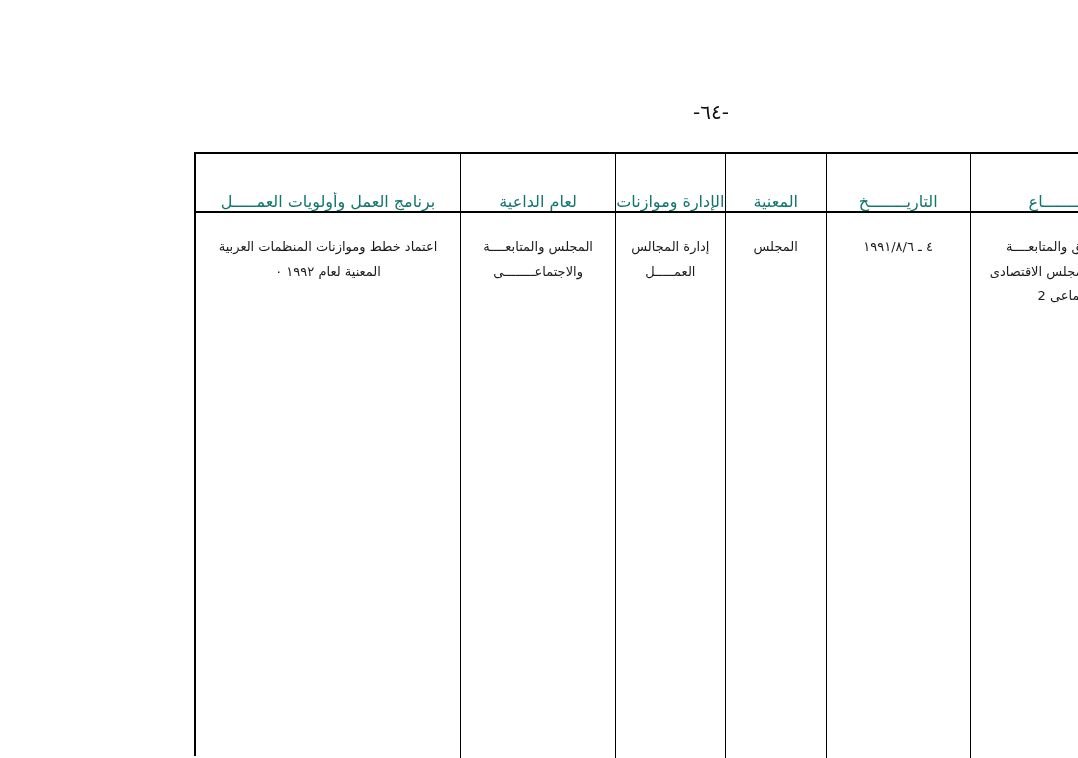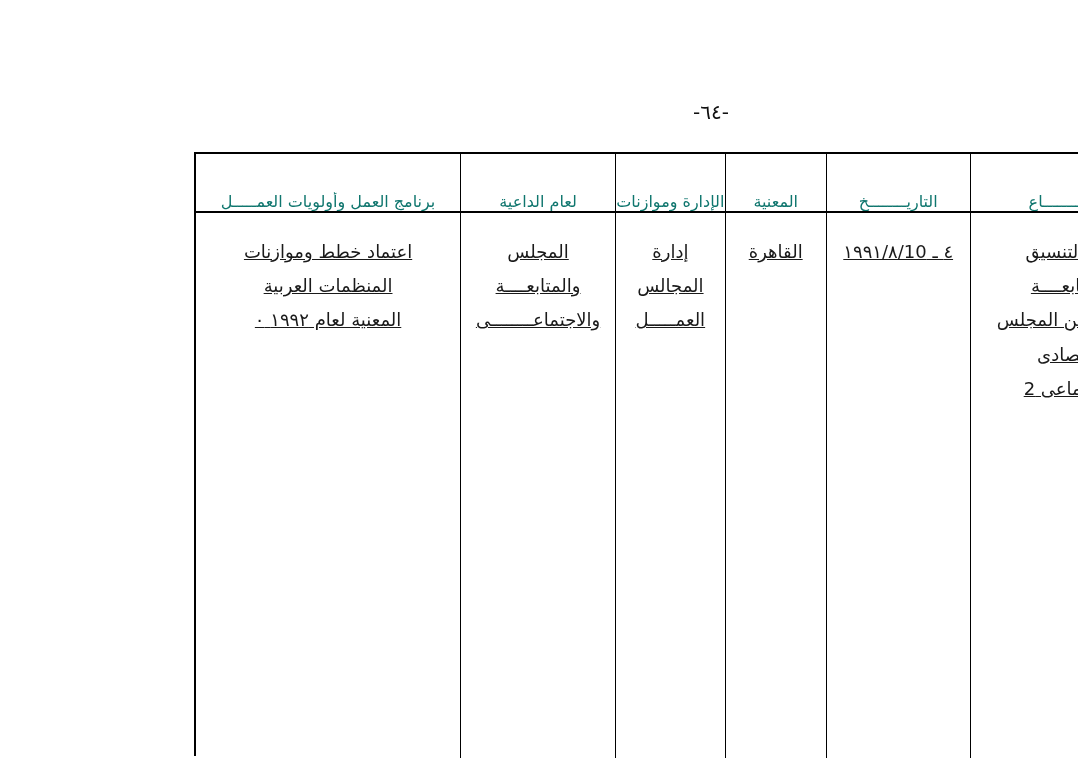--- a/index.html
+++ b/index.html
@@ -94,26 +94,25 @@
     margin-top: 28px;
   }
 
   tbody tr.body-row td {
     height: 560px;
     padding: 22px 12px 0 12px;
     box-sizing: border-box;
   }
 
   .cell-text {
-    font-size: 18px;
+    font-size: 13px;
     line-height: 1.9;
     color: #1a1a1a;
     text-align: center;
     white-space: pre-line;
-    text-decoration: underline;
   }
   .cell-text.center {
     text-align: center;
   }
 
   
   col.c-subject { width: 21.0%; }
   col.c-date    { width: 14.7%; }
   col.c-place   { width: 10.3%; }
   col.c-admin   { width: 11.2%; }
@@ -169,24 +168,24 @@
         </tr>
       </thead>
       <tbody>
         <tr class="body-row">
           <td>
             <div class="cell-text center">لجنة التنسيق والمتابعــــة
 المنبثقة عن المجلس الاقتصادى
 والاجتماعى 2</div>
           </td>
           <td>
-            <div class="cell-text center">٤ ـ ١٩٩١/٨/10</div>
-          </td>
-          <td>
-            <div class="cell-text center">القاهرة</div>
+            <div class="cell-text center">٤ ـ ١٩٩١/٨/٦</div>
+          </td>
+          <td>
+            <div class="cell-text center">المجلس</div>
           </td>
           <td>
             <div class="cell-text center">إدارة المجالس
 العمـــــل</div>
           </td>
           <td>
             <div class="cell-text center">المجلس والمتابعــــة
 والاجتماعــــــــى</div>
           </td>
           <td>

